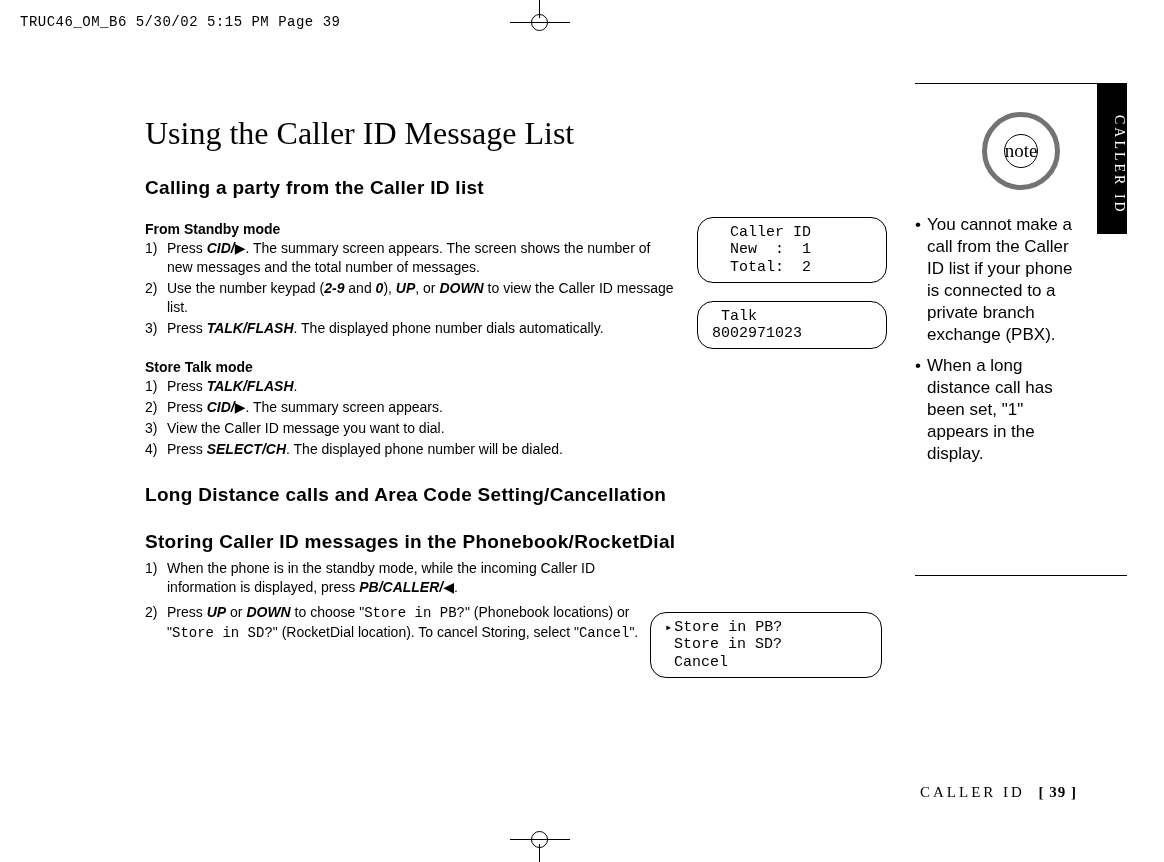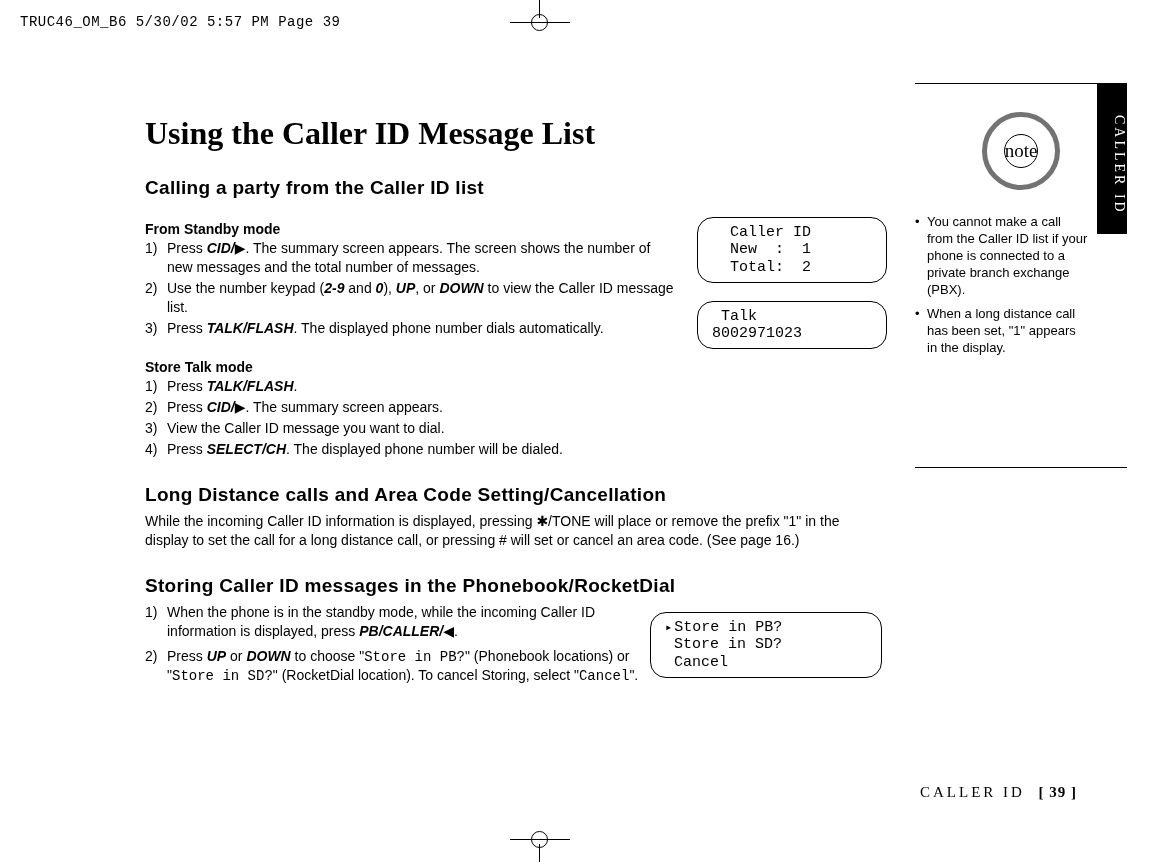--- a/index.html
+++ b/index.html
@@ -61,21 +61,21 @@
     border:1px solid #000; border-radius:50%;
   }
   .page {
     position: absolute;
     top: 115px;
     left: 145px;
     width: 740px;
   }
   h1.title {
     font-family: Georgia, "Times New Roman", serif;
-    font-weight: bold;
+    font-weight: normal;
     font-size: 32px;
     margin-bottom: 18px;
   }
   h2.sub {
     font-family: Verdana, Geneva, sans-serif;
     font-weight: bold;
     font-size: 19px;
     letter-spacing: 0.3px;
     margin-bottom: 6px;
     margin-top: 25px;
@@ -169,21 +169,21 @@
     border-radius:50%;
   }
   .note-icon span {
     position:absolute;
     top:50%; left:50%;
     transform:translate(-50%,-52%);
     font-family: Georgia, serif;
     font-size:19px;
   }
   .note-list {
-    font-size: 13px;
+    font-size: 17px;
     line-height: 1.3;
     padding-right: 38px;
     padding-left: 0;
   }
   .note-list li {
     list-style: none;
     position: relative;
     padding-left: 12px;
     margin-bottom: 8px;
   }
@@ -205,21 +205,21 @@
     font-size: 15px;
     letter-spacing: 3px;
   }
   .footer .pg { letter-spacing: 1px; font-weight: bold; }
   .narrow { max-width: 530px; }
   .narrow2 { max-width: 500px; }
 </style>
 </head>
 <body>
 
-<div class="header-strip">TRUC46_OM_B6  5/30/02  5:57 PM  Page 39</div>
+<div class="header-strip">TRUC46_OM_B6  5/30/02  5:15 PM  Page 39</div>
 <div class="cropmark-top">
     <div class="circ"></div>
   </div>
 <div class="cropmark-bottom">
     <div class="circ"></div>
   </div>
 
 <div class="page">
   <h1 class="title">Using the Caller ID Message List</h1>
 
@@ -252,21 +252,20 @@
   <div class="step">
     <div class="step-num">3)</div>
     <div class="step-txt"><span>View the Caller ID message you want to dial.</span></div>
   </div>
   <div class="step">
     <div class="step-num">4)</div>
     <div class="step-txt"><span>Press </span><span class="btn">SELECT/CH</span><span>. The displayed phone number will be dialed.</span></div>
   </div>
 
   <h2 class="sub">Long Distance calls and Area Code Setting/Cancellation</h2>
-  <div class="body">While the incoming Caller ID information is displayed, pressing ✱/TONE will place or remove the prefix "1" in the display to set the call for a long distance call, or pressing # will set or cancel an area code. (See page 16.)</div>
 
   <h2 class="sub">Storing Caller ID messages in the Phonebook/RocketDial</h2>
 
   <div class="step narrow2" style="margin-top:4px">
     <div class="step-num">1)</div>
     <div class="step-txt"><span>When the phone is in the standby mode, while the incoming Caller ID information is displayed, press </span><span class="btn">PB/CALLER/</span><span>◀.</span></div>
   </div>
   <div class="step narrow2" style="margin-top:6px">
     <div class="step-num">2)</div>
     <div class="step-txt"><span>Press </span><span class="btn">UP</span><span> or </span><span class="btn">DOWN</span><span> to choose "</span><span class="disp">Store in PB?</span><span>" (Phonebook locations) or "</span><span class="disp">Store in SD?</span><span>" (RocketDial location). To cancel Storing, select "</span><span class="disp">Cancel</span><span>".</span></div>

